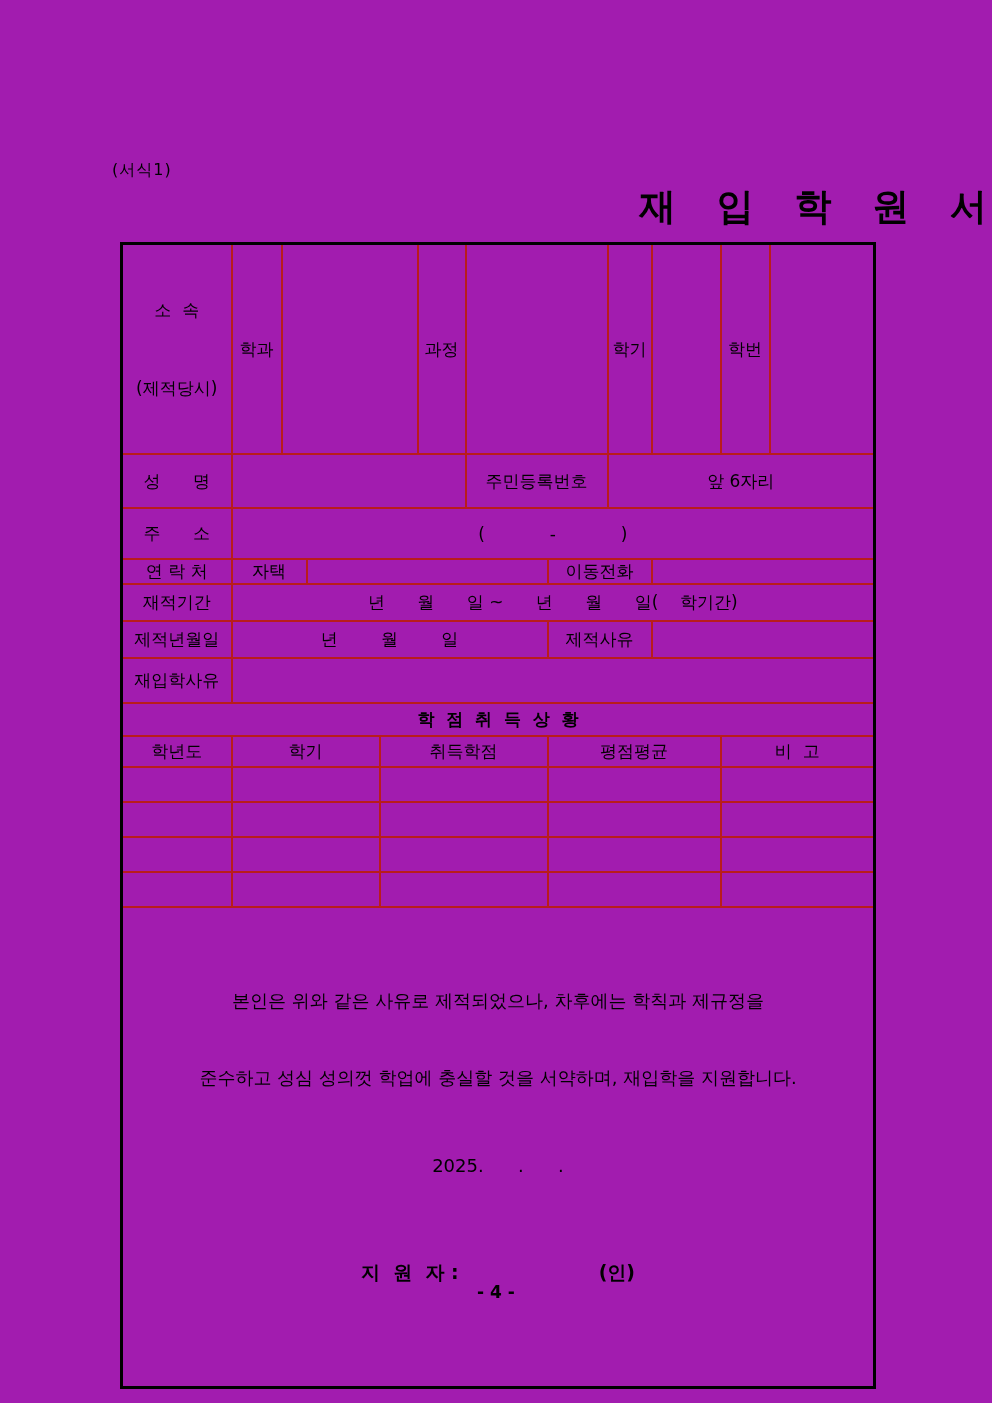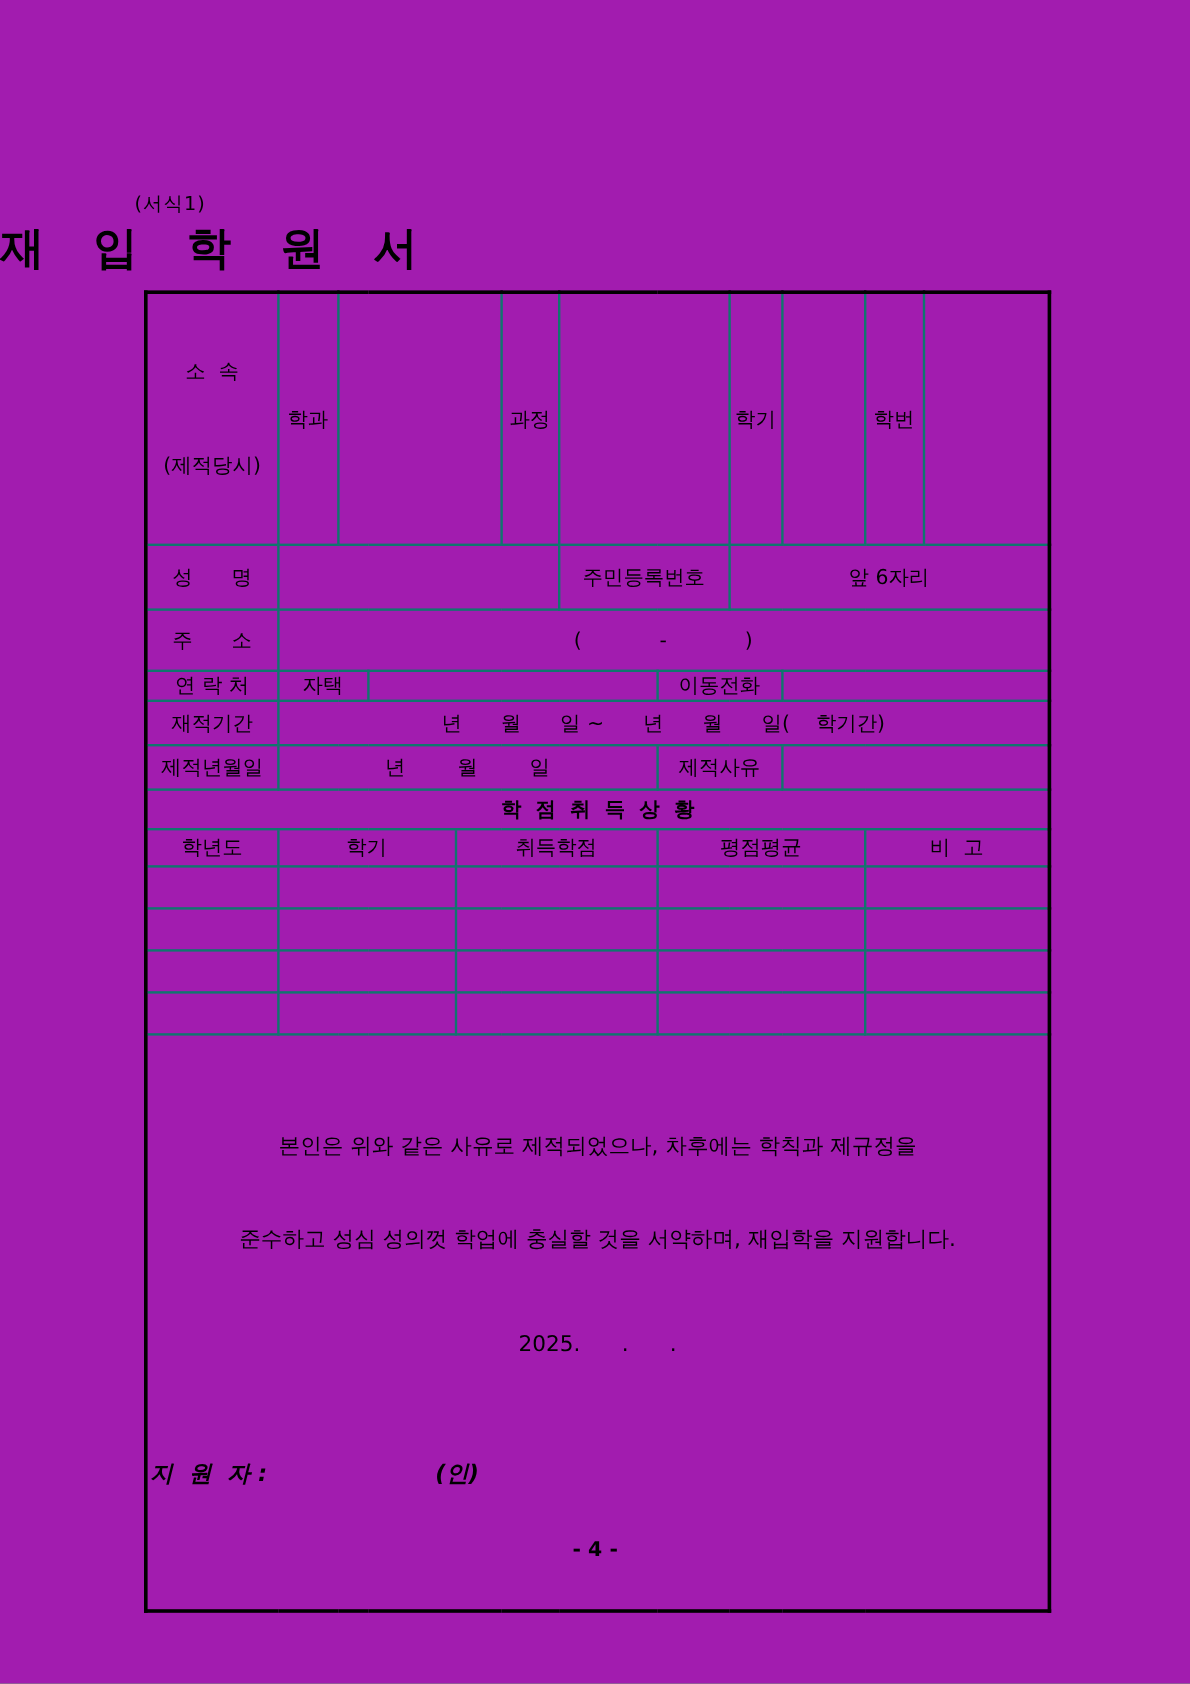--- a/index.html
+++ b/index.html
@@ -18,37 +18,37 @@
     left: 112px;
     top: 160px;
     font-size: 16px;
     letter-spacing: 1px;
   }
   .doc-title {
     position: absolute;
     left: 0;
     top: 182px;
     width: 100%;
-    text-align: left;
+    text-align: right;
     font-size: 37px;
     font-weight: bold;
     letter-spacing: 5px;
     white-space: pre;
   }
   table.form {
     position: absolute;
     left: 120px;
     top: 242px;
     width: 756px;
     border-collapse: collapse;
     table-layout: fixed;
     border: 3px solid #000;
   }
   table.form td {
-    border: 2px solid #0f766e;
+    border: 2px solid #b91c1c;
     padding: 0 2px;
     font-size: 17px;
     text-align: center;
     vertical-align: middle;
     overflow: hidden;
     white-space: pre;
   }
   tr.r1  td { height: 65px; }
   tr.r2  td { height: 54px; }
   tr.r3  td { height: 51px; }
@@ -63,23 +63,23 @@
   tr.r15 td { height: 420px; }
   td.two-line { line-height: 26px; }
   td.addr-val { text-align: left; vertical-align: top; padding-top: 2px; padding-left: 6px; }
   td.section-title { font-weight: bold; font-size: 18px; }
   td.pledge-cell { vertical-align: top; text-align: left; padding: 0; }
   .pl-line { font-size: 18px; line-height: 37px; white-space: pre; }
   .pl-line.first { margin-top: 34px; }
   .pl-date { text-align: center; font-size: 18px; margin-top: 19px; white-space: pre; }
   .sig-row {
     display: flex;
+    justify-content: center;
     align-items: baseline;
     white-space: pre;
-    font-style: italic;
   }
   .sig-row.applicant { margin-top: 44px; font-size: 19px; font-weight: bold; gap: 140px; }
   .page-footer {
     position: absolute;
     left: 0;
     top: 1282px;
     width: 100%;
     text-align: center;
     font-size: 17px;
     font-weight: bold;
@@ -152,20 +152,24 @@
       <td colspan="11">년      월      일 ~      년      월      일(    학기간)</td>
     </tr>
 
     <tr class="r6">
       <td>제적년월일</td>
       <td colspan="6">년        월        일</td>
       <td colspan="2">제적사유</td>
       <td colspan="3"></td>
     </tr>
 
+    <tr class="r7">
+      <td>재입학사유</td>
+      <td colspan="11"></td>
+    </tr>
 
     <tr class="r8">
       <td colspan="12" class="section-title">학  점  취  득  상  황</td>
     </tr>
 
     <tr class="r9">
       <td>학년도</td>
       <td colspan="3">학기</td>
       <td colspan="3">취득학점</td>
       <td colspan="3">평점평균</td>

